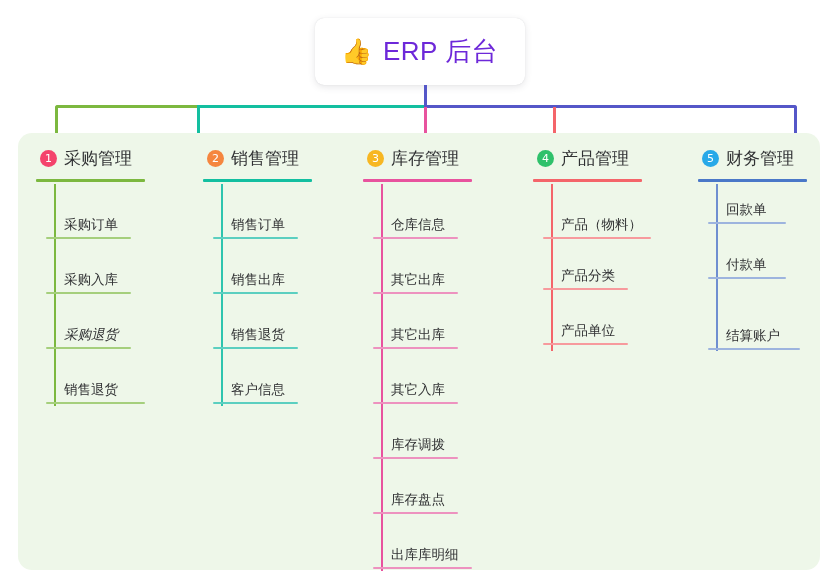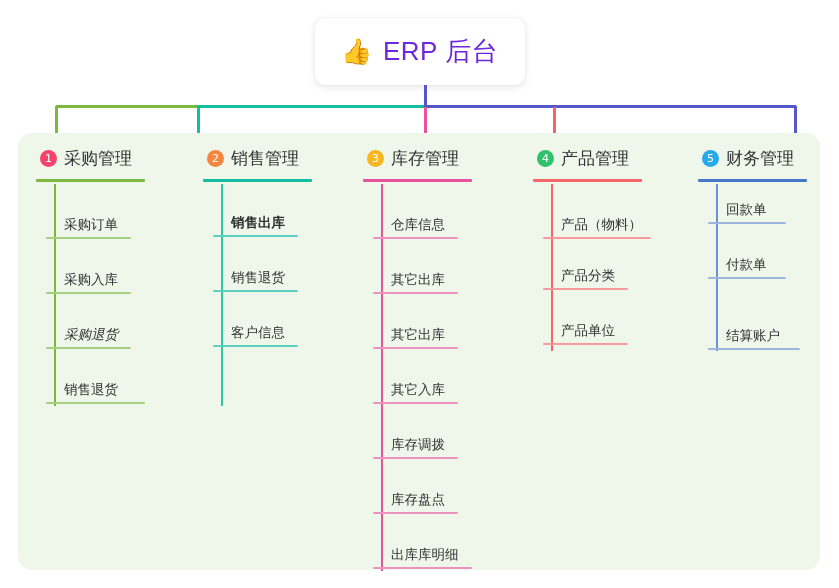--- a/index.html
+++ b/index.html
@@ -202,21 +202,25 @@
     </div>
 
     <div class="column" style="width:160px;">
       <div class="col-head">
         <span class="badge" style="background:#f5863f;">2</span>
         <span class="col-label">销售管理</span>
       </div>
       <div class="col-rule" style="background:#13bfa0; width:109px;"></div>
       <div class="spine" style="background:#2ec4ae; height:222px;"></div>
       <div class="leaf-list">
-        <div class="leaf" style="height:55px;font-weight:bold;">
+        <div class="leaf" style="height:57px;">
+          <span class="leaf-text">销售订单</span>
+          <span class="leaf-rule" style="background:#5bcfc0; width:85px;"></span>
+        </div>
+        <div class="leaf" style="height:55px;">
           <span class="leaf-text">销售出库</span>
           <span class="leaf-rule" style="background:#5bcfc0; width:85px;"></span>
         </div>
         <div class="leaf" style="height:55px;">
           <span class="leaf-text">销售退货</span>
           <span class="leaf-rule" style="background:#5bcfc0; width:85px;"></span>
         </div>
         <div class="leaf" style="height:55px;">
           <span class="leaf-text">客户信息</span>
           <span class="leaf-rule" style="background:#5bcfc0; width:85px;"></span>

